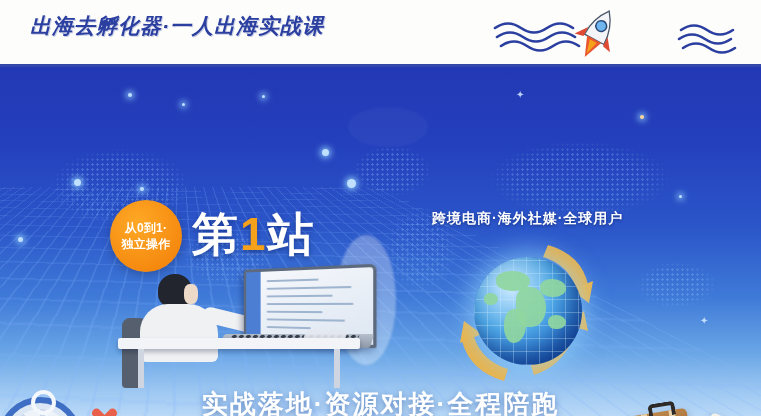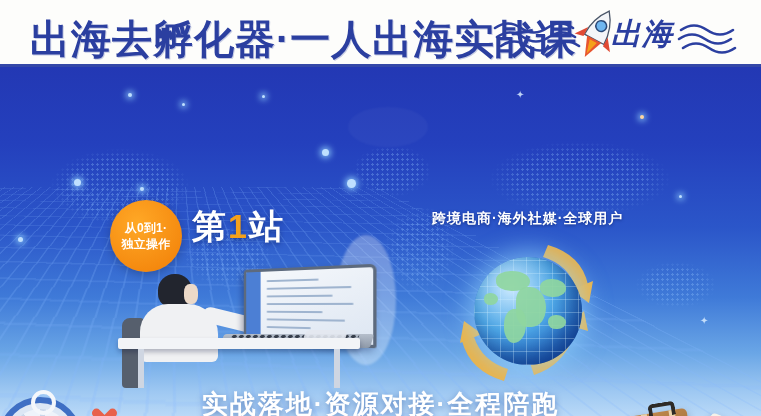--- a/index.html
+++ b/index.html
@@ -11,21 +11,21 @@
   #poster{position:relative;width:761px;height:416px;overflow:hidden;background:#fff;}
 
   
   .header{
     position:absolute;left:0;top:0;width:761px;height:67px;
     background:#fdfdfb;
     overflow:hidden;
   }
   .header-title{
     position:absolute;left:30px;top:12px;
-    font-size:40px;font-weight:bold;
+    font-size:21px;font-weight:bold;font-style:italic;
     color:#2b3fa0;letter-spacing:1px;white-space:nowrap;
     text-shadow:1px 1px 0 rgba(43,63,160,.25);
   }
   .logo-wrap{position:absolute;right:18px;top:6px;width:250px;height:55px;}
   .logo-text{
     position:absolute;left:118px;top:8px;
     font-size:30px;font-weight:bold;font-style:italic;
     color:#2b3fa0;letter-spacing:1px;white-space:nowrap;
   }
   .header-rule{
@@ -84,21 +84,21 @@
 
   
   .title-left{
     position:absolute;left:148px;top:94px;
     font-size:34px;font-weight:bold;color:#ffffff;
     letter-spacing:2px;white-space:nowrap;
     text-shadow:0 2px 5px rgba(0,20,80,.45);
   }
   .title-left2{
     position:absolute;left:192px;top:137px;
-    font-size:34px;font-weight:bold;color:#ffffff;
+    font-size:46px;font-weight:bold;color:#ffffff;
     letter-spacing:2px;white-space:nowrap;
     text-shadow:0 2px 5px rgba(0,20,80,.45);
   }
   .title-left2 .num{color:#f5a11b;}
 
   .badge{
     position:absolute;left:110px;top:133px;width:72px;height:72px;
     border-radius:50%;
     background:radial-gradient(circle at 38% 32%,#ffa826,#f4870d 78%);
     box-shadow:0 3px 10px rgba(0,0,0,.22);
@@ -236,21 +236,20 @@
       <svg style="position:absolute;left:78px;top:0;" width="52" height="56" viewBox="0 0 52 56">
         <g transform="rotate(28 26 28)">
           <path d="M26 2 C34 12 37 24 37 34 L15 34 C15 24 18 12 26 2 Z" fill="#f3f5f8" stroke="#4a5668" stroke-width="1.3"></path>
           <circle cx="26" cy="19" r="5.4" fill="#6fb6ef" stroke="#2b4a78" stroke-width="1.5"></circle>
           <path d="M15 26 L6 38 L15 36 Z" fill="#e04a34"></path>
           <path d="M37 26 L46 38 L37 36 Z" fill="#e04a34"></path>
           <path d="M18 34 L26 54 L34 34 Z" fill="#e8552f"></path>
           <path d="M22 36 L26 50 L30 36 Z" fill="#f5a11b"></path>
         </g>
       </svg>
-      <div class="logo-text">出海</div>
     </div>
 
     <div class="header-rule"></div>
   </div>
 
   <div class="canvas">
 
     <div class="worldmap"></div>
     <div class="techgrid"></div>
 

